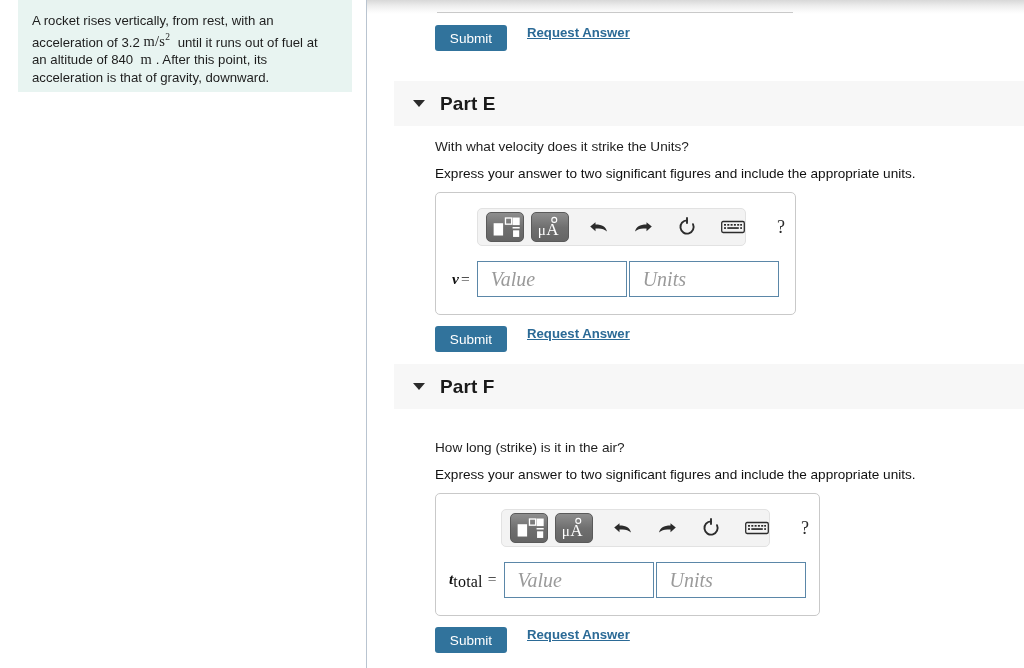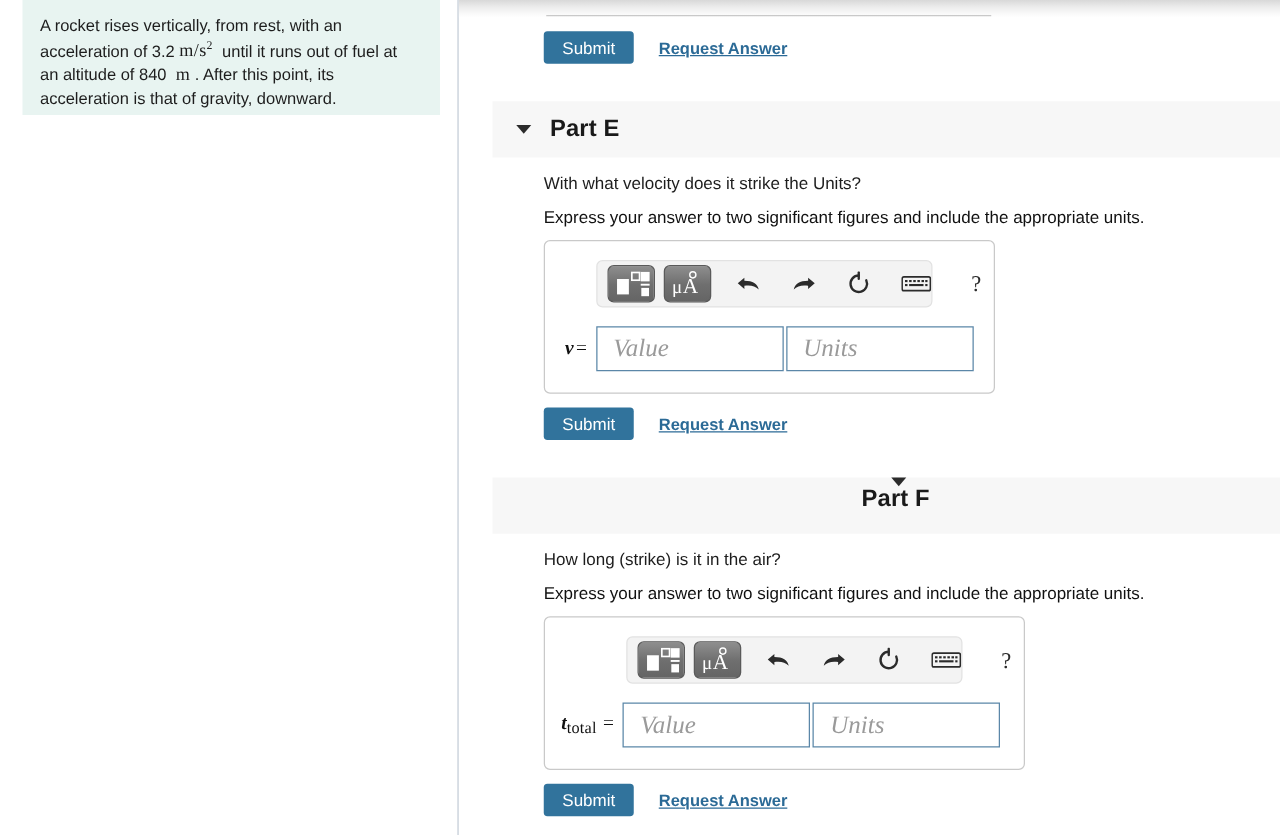--- a/index.html
+++ b/index.html
@@ -176,21 +176,21 @@
   .var-label {
     font-family: "Liberation Serif", serif;
     font-size: 15.5px;
     color: #111111;
     white-space: nowrap;
     margin-right: 7px;
   }
   .var-label .vsym { font-style: italic; font-weight: bold; }
   .var-label .vsub {
     font-style: normal;
-    font-size: 13px;
+    font-size: 16px;
     vertical-align: -3px;
     letter-spacing: .2px;
   }
   .var-label .veq { font-style: normal; font-weight: normal; margin-left: 2px; }
   .field {
     height: 36px;
     border: 1px solid #5b87a8;
     background: #ffffff;
     display: flex;
     align-items: center;
@@ -201,21 +201,21 @@
     color: #9a9a9a;
   }
   .field.value-field { width: 150px; }
   .field.units-field { width: 150px; margin-left: 2px; }
 
   
   .submit-row {
     position: absolute;
     left: 435px;
     display: flex;
-    align-items: center;
+    align-items: flex-start;
   }
   .submit-button {
     background: #31739c;
     color: #ffffff;
     font-size: 13.6px;
     width: 72px;
     height: 26px;
     border: none;
     border-radius: 3px;
     display: flex;
@@ -329,21 +329,21 @@
         <div class="field value-field">Value</div>
         <div class="field units-field">Units</div>
       </div>
     </div>
 
     <div class="submit-row" style="left:68px; top:326px;">
       <div class="submit-button">Submit</div>
       <div class="request-answer-link">Request Answer</div>
     </div>
 
-    <div class="part-header" style="top:382px;flex-direction:column;">
+    <div class="part-header" style="top:364px;">
       <div class="disclosure-triangle"></div>
       <div class="part-title">Part F</div>
     </div>
 
     <div class="question-text" style="left:68px; top:440px;">How long (strike) is it in the air?</div>
     <div class="instruction-text" style="left:68px; top:467px;">Express your answer to two significant figures and include the appropriate units.</div>
 
     <div class="answer-box" style="left:68px; top:493px; width:385px; height:123px;">
       <div class="answer-toolbar" style="left:65px; top:15px; width:269px; height:38px;">
 

